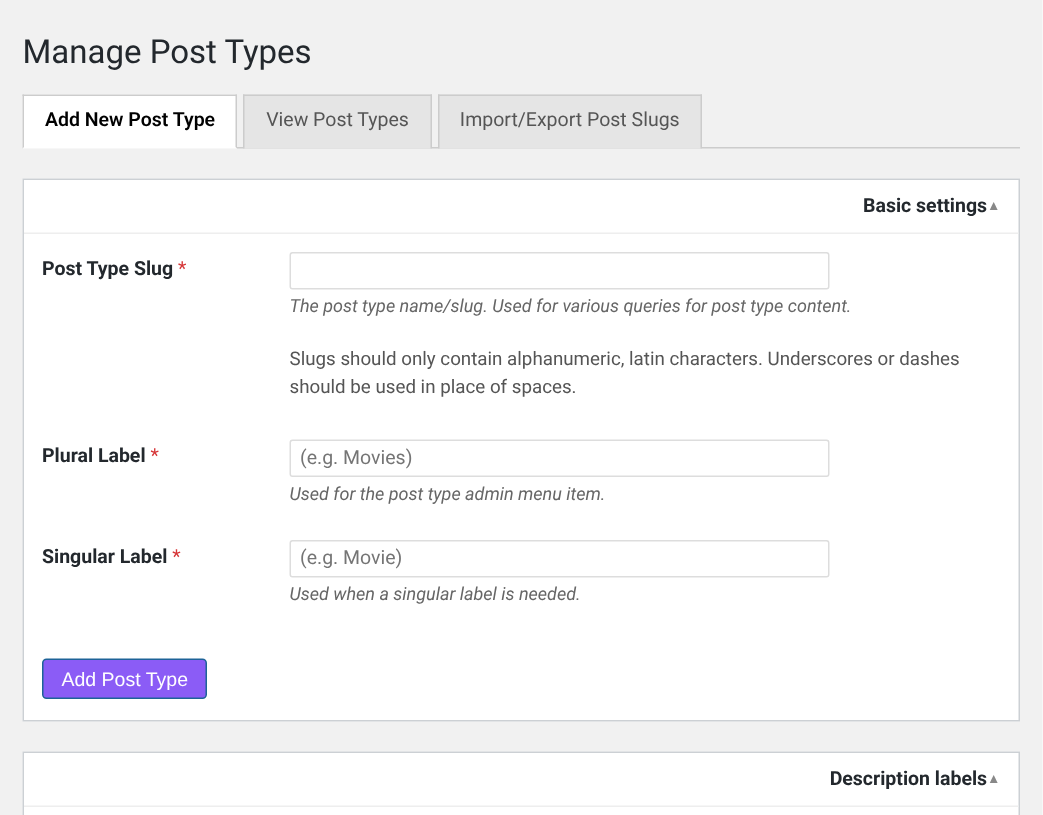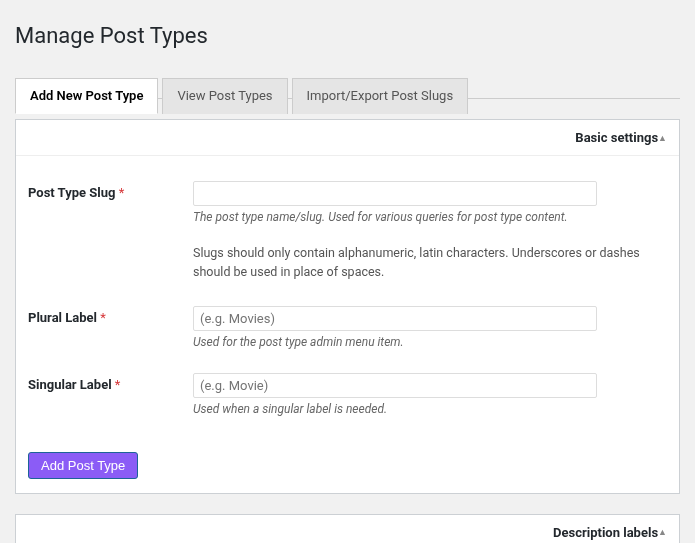--- a/index.html
+++ b/index.html
@@ -28,21 +28,21 @@
     }
     .tab {
       padding: 8px 14px;
       background: #e5e5e5;
       border: 1px solid #ccc;
       border-bottom: none;
       color: #555;
       font-size: 13px;
       cursor: pointer;
       position: relative;
-      top: 16px;
+      top: 1px;
       margin-right: 4px;
       line-height: 1.4;
     }
     .tab.active {
       background: #fff;
       border-bottom: 1px solid #fff;
       font-weight: 600;
       color: #000;
     }
     .panel {
@@ -64,39 +64,38 @@
       font-size: 9px;
       color: #888;
     }
     .panel-body {
       padding: 12px;
     }
     .field-row {
       display: flex;
       align-items: flex-start;
       margin-bottom: 24px;
-      margin-top: 13px;
     }
     .field-label {
       width: 165px;
       flex-shrink: 0;
       font-weight: 700;
       font-size: 13px;
       padding-top: 4px;
     }
     .field-label .req {
       color: #d63638;
       font-weight: 400;
     }
     .field-content {
       flex: 1;
     }
     .field-content input[type="text"],
     .field-content textarea {
-      width: 404px;
+      width: 360px;
       max-width: 100%;
       padding: 4px 6px;
       border: 1px solid #ddd;
       border-radius: 2px;
       font-size: 13px;
       font-family: inherit;
     }
     .field-content textarea {
       height: 62px;
       resize: both;

